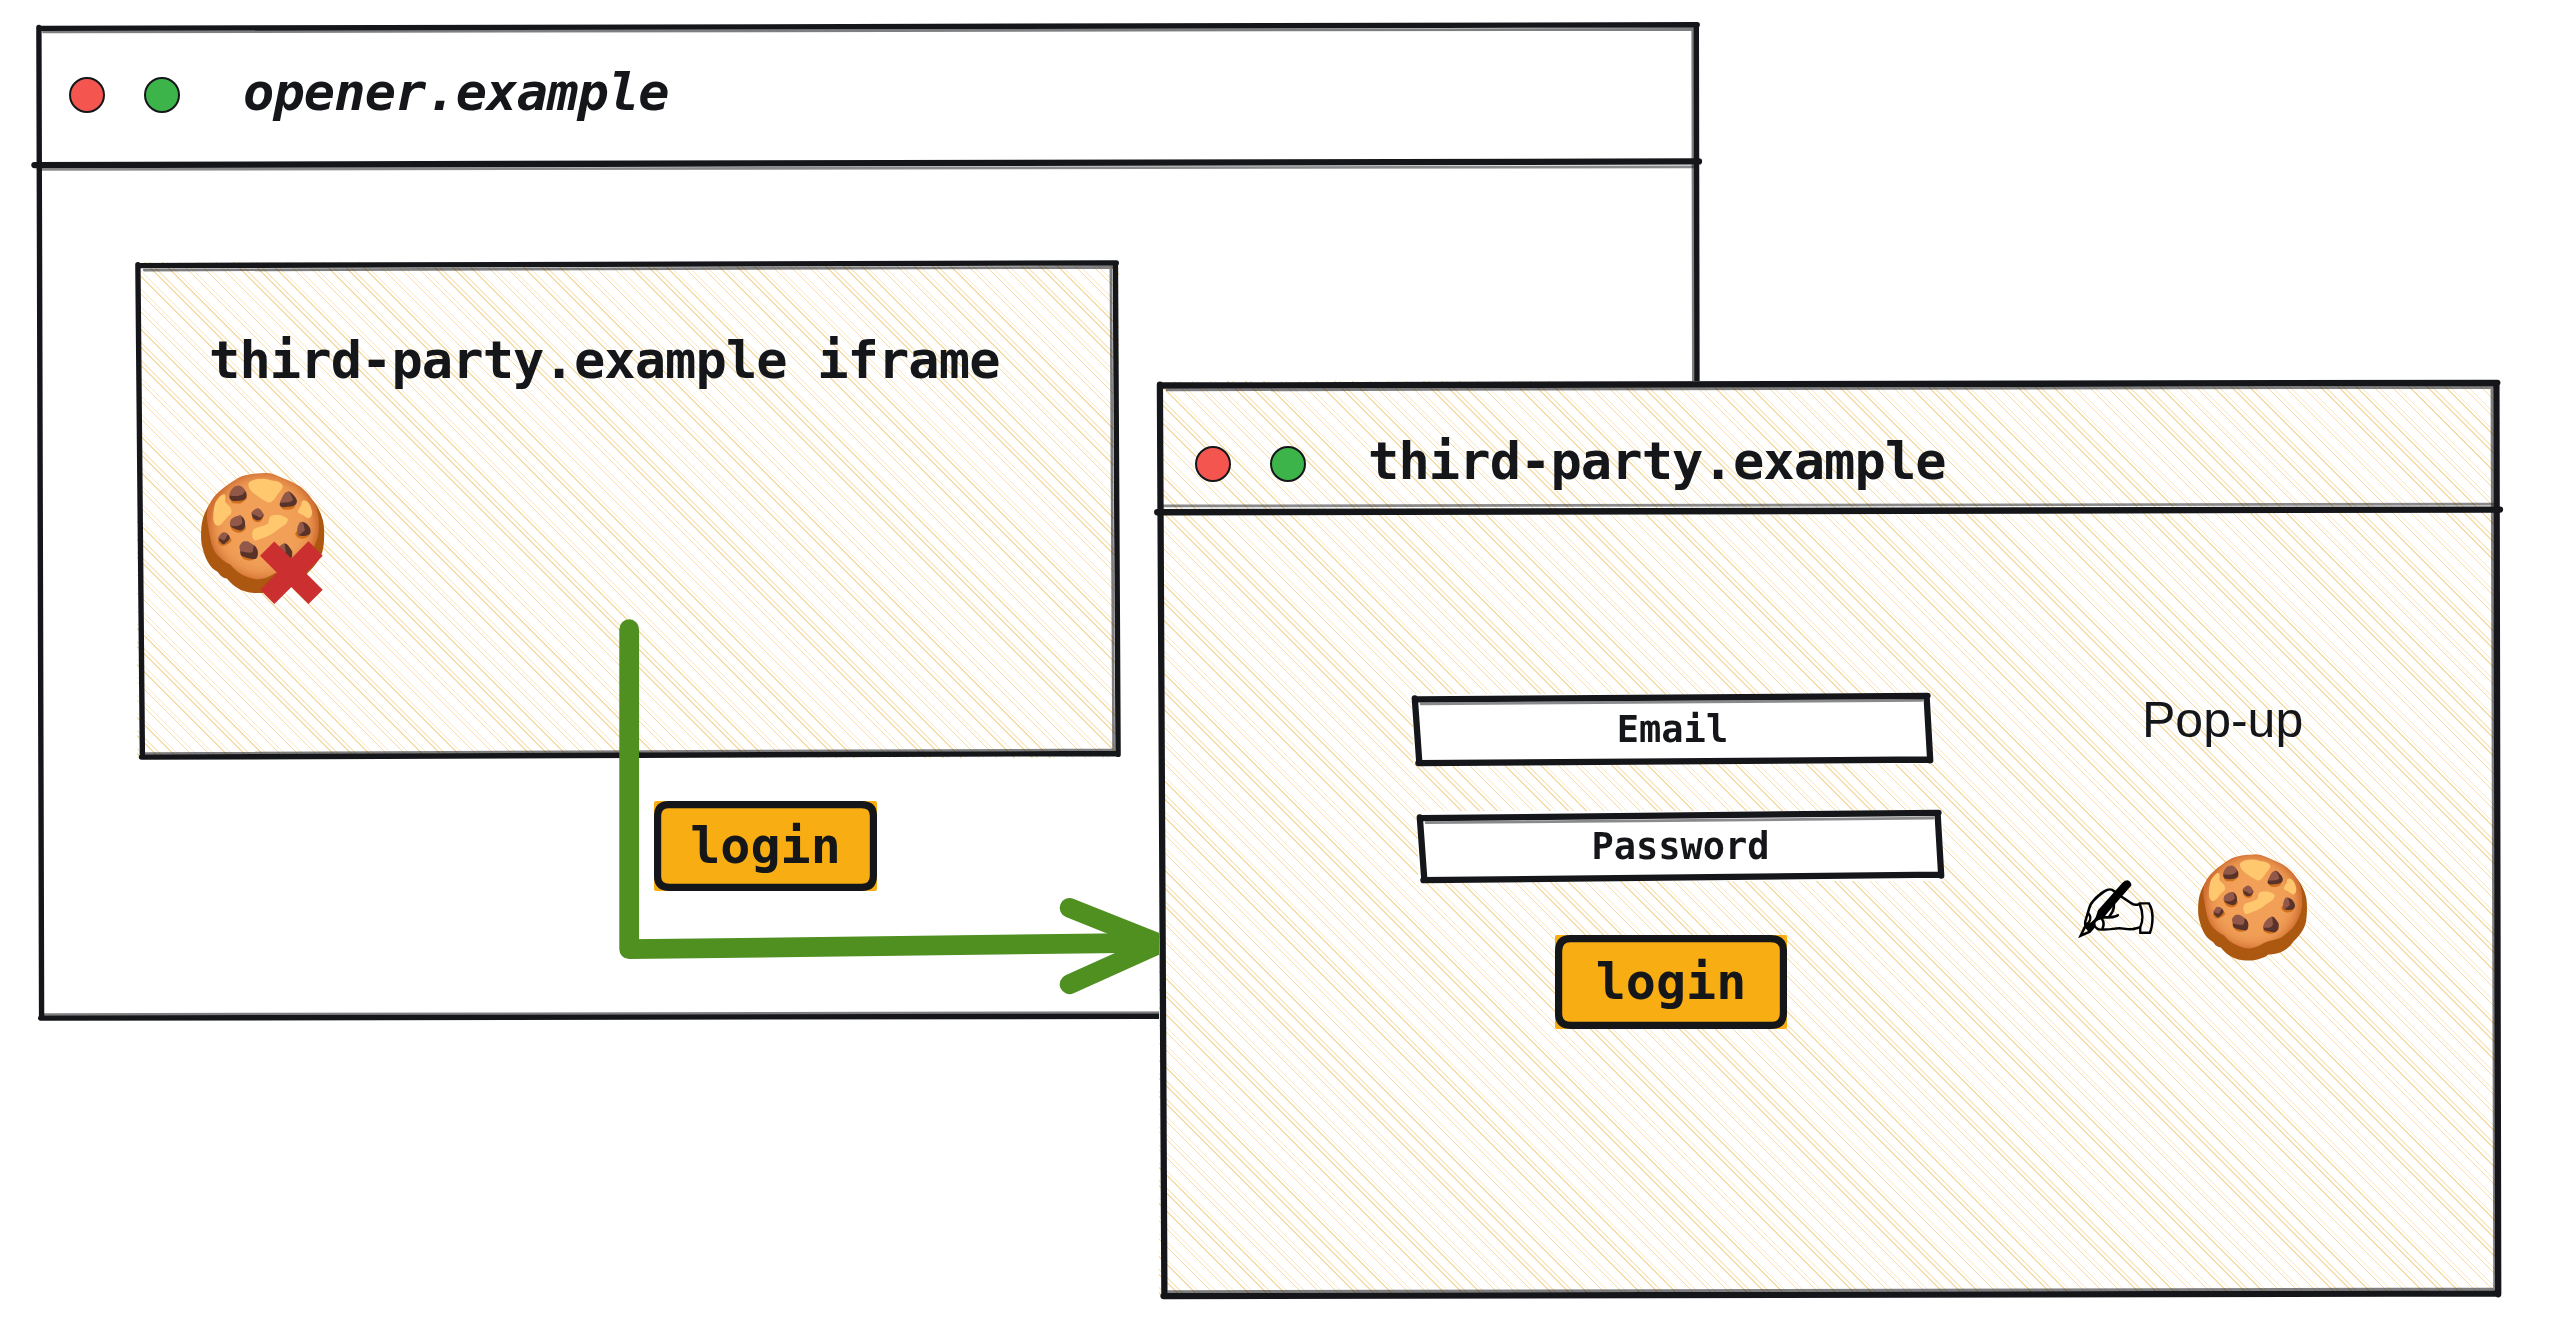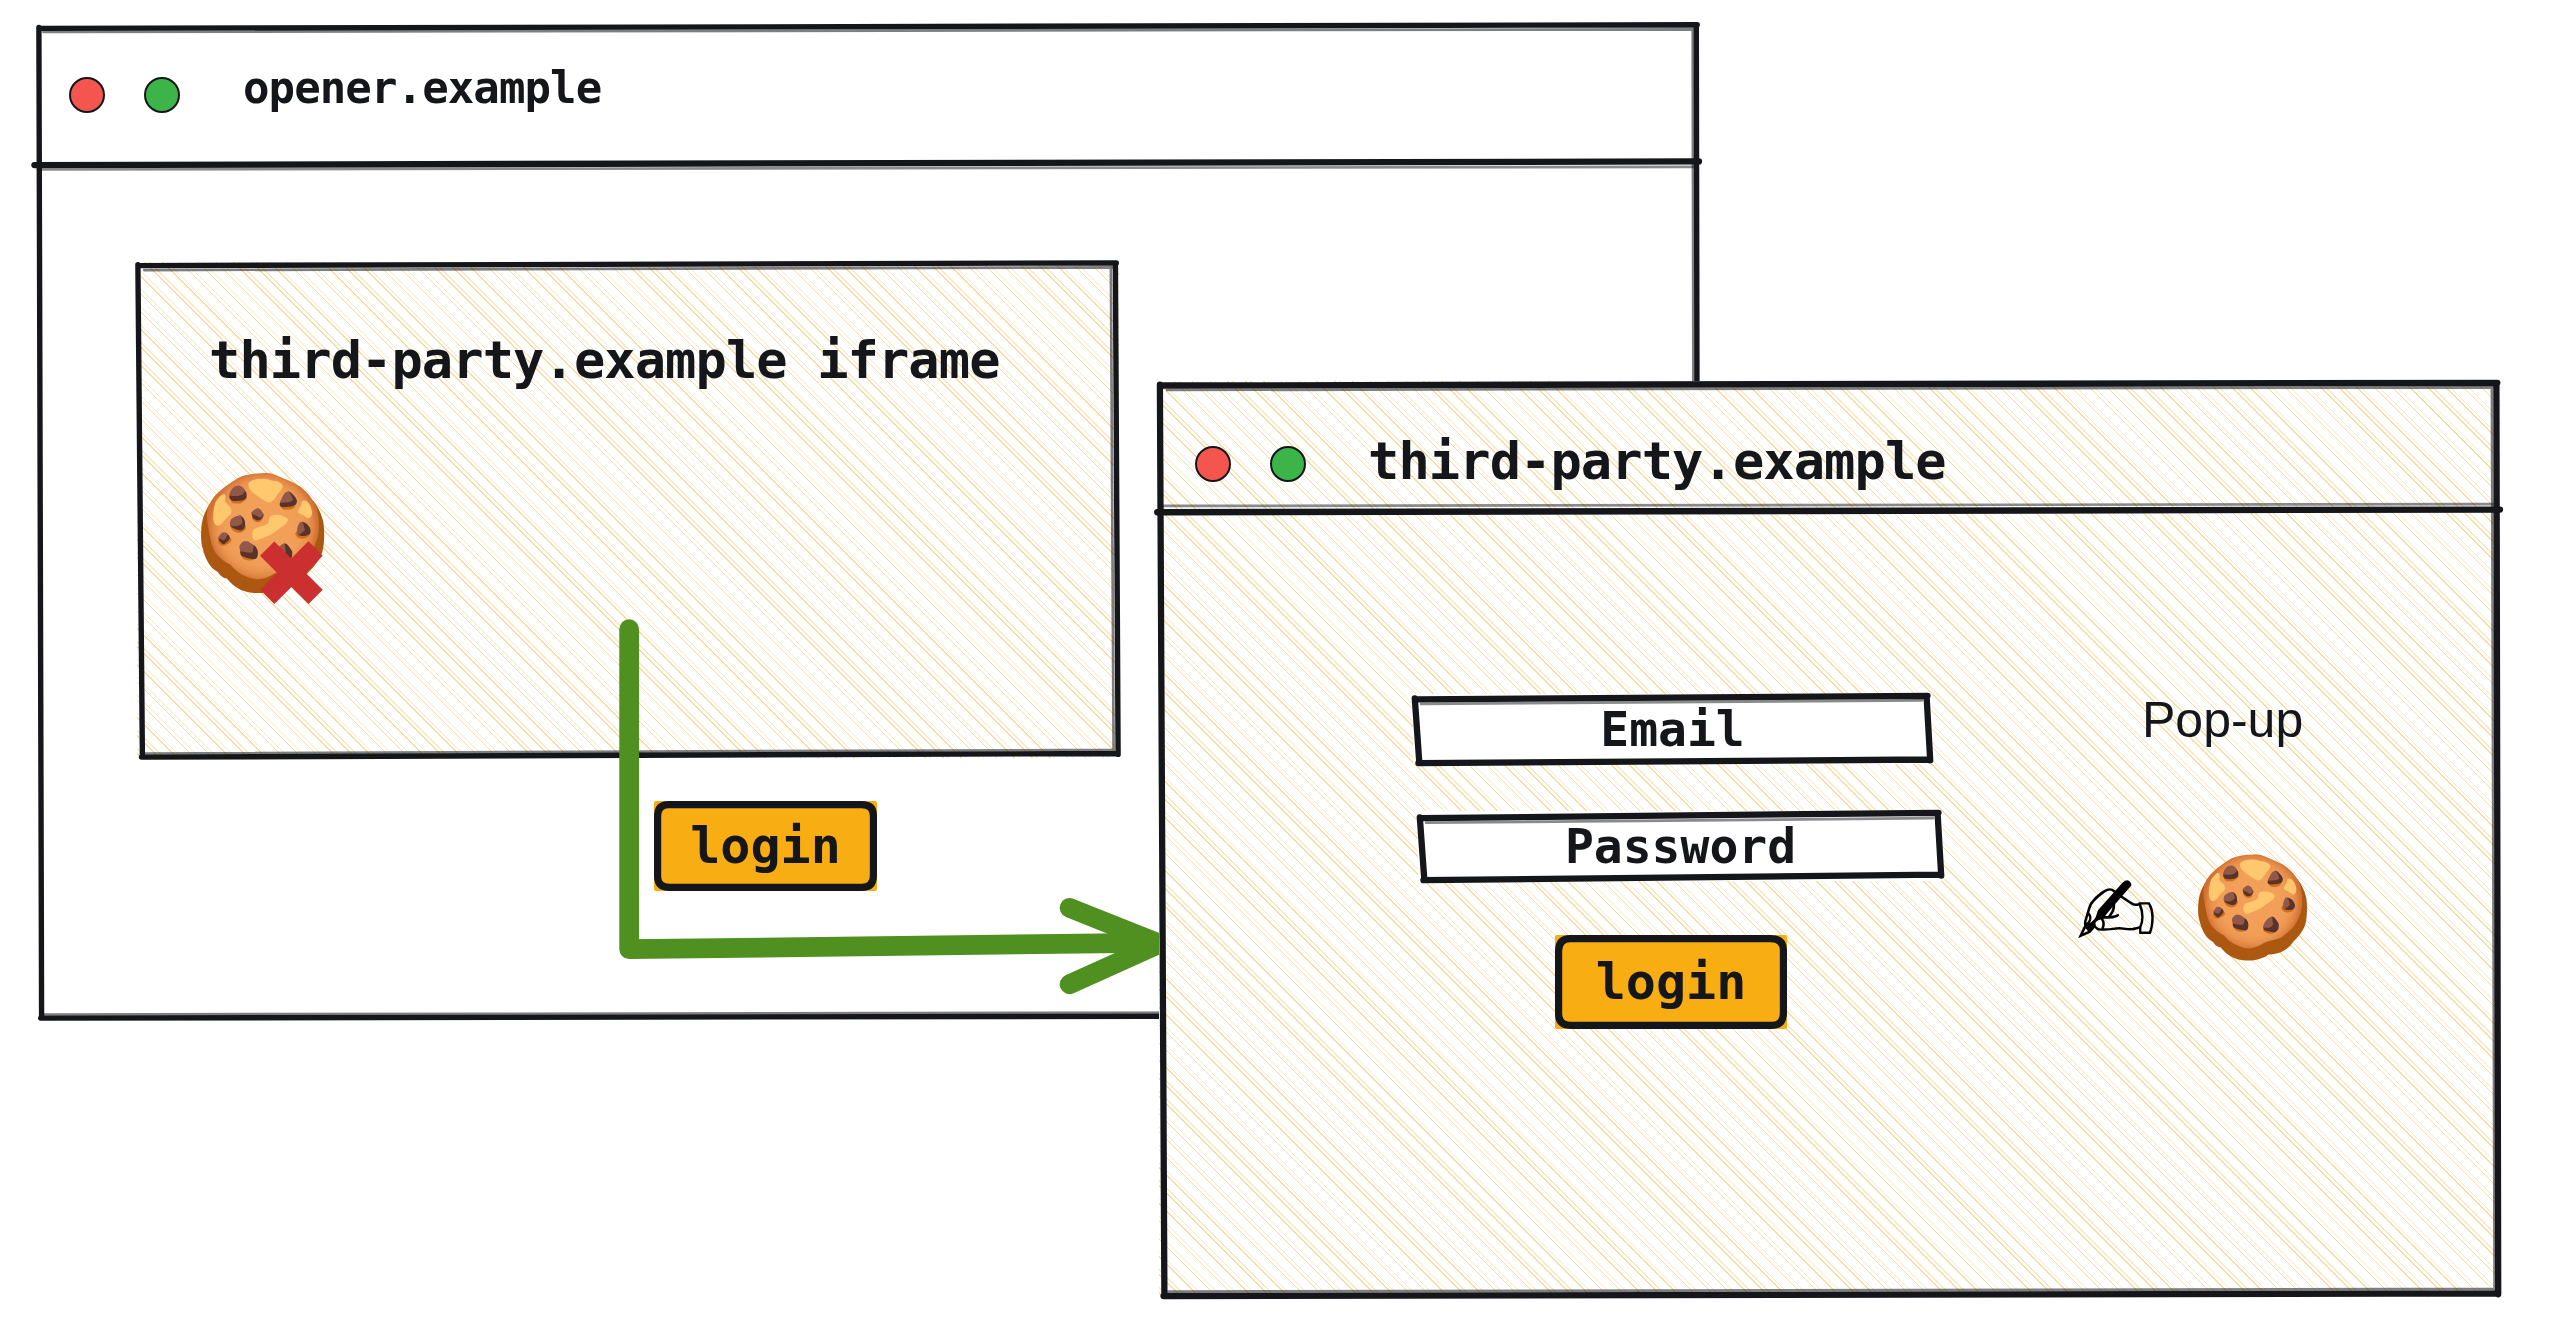--- a/index.html
+++ b/index.html
@@ -76,22 +76,23 @@
   .window-title {
     position: absolute;
     font-family: "DejaVu Sans Mono", monospace;
     font-weight: 700;
     color: #15161a;
     white-space: nowrap;
   }
   #opener-title {
     left: 205px;
     top: 39px;
-    font-size: 44px;
+    font-size: 52px;
     letter-spacing: -0.9px;
+    font-style: italic;
   }
 
   
   #iframe-panel {
     position: absolute;
     left: 137px;
     top: 262px;
     width: 982px;
     height: 496px;
   }
@@ -192,21 +193,21 @@
   }
 
   .field-box {
     position: absolute;
     background: #ffffff;
     display: flex;
     align-items: center;
     justify-content: center;
     font-family: "DejaVu Sans Mono", monospace;
     font-weight: 700;
-    font-size: 48px;
+    font-size: 37px;
     color: #15161a;
     box-sizing: border-box;
   }
   #popup-email-field    { left: 254px; top: 313px; width: 519px; height: 70px; }
   #popup-password-field { left: 259px; top: 430px; width: 525px; height: 70px; }
 
   #popup-label {
     position: absolute;
     left: 975px;
     top: 310px;

